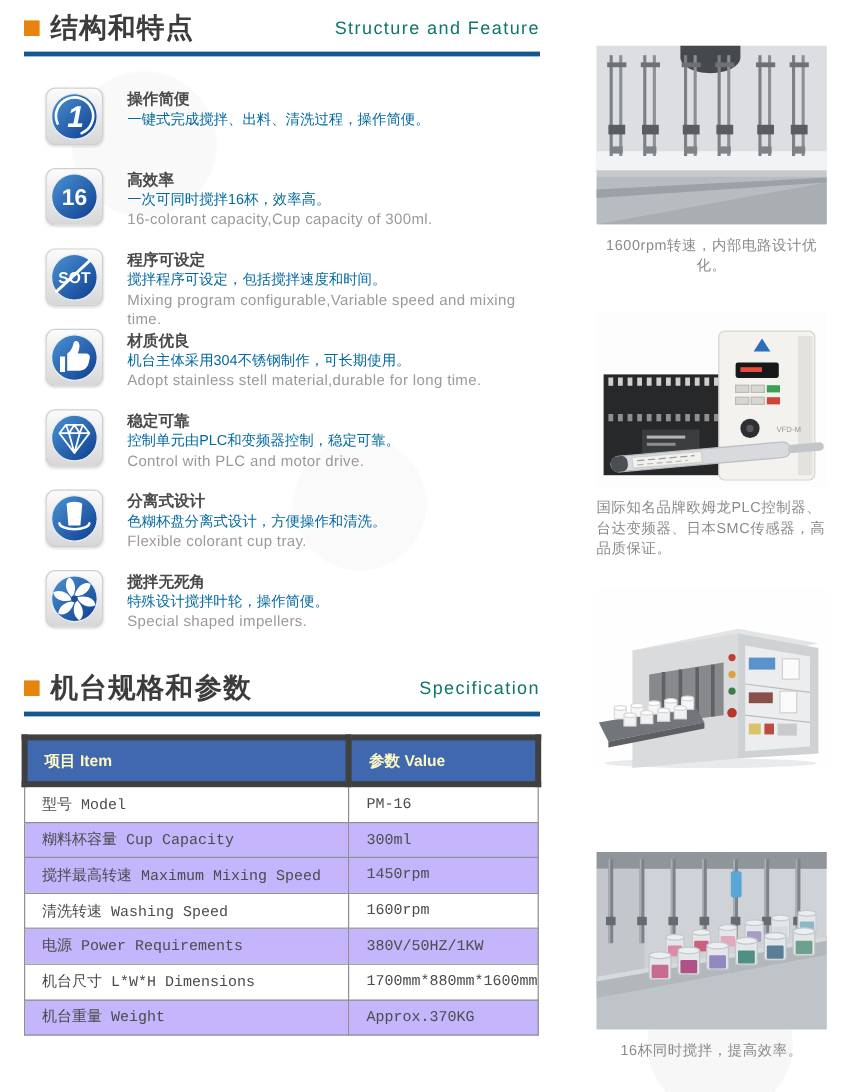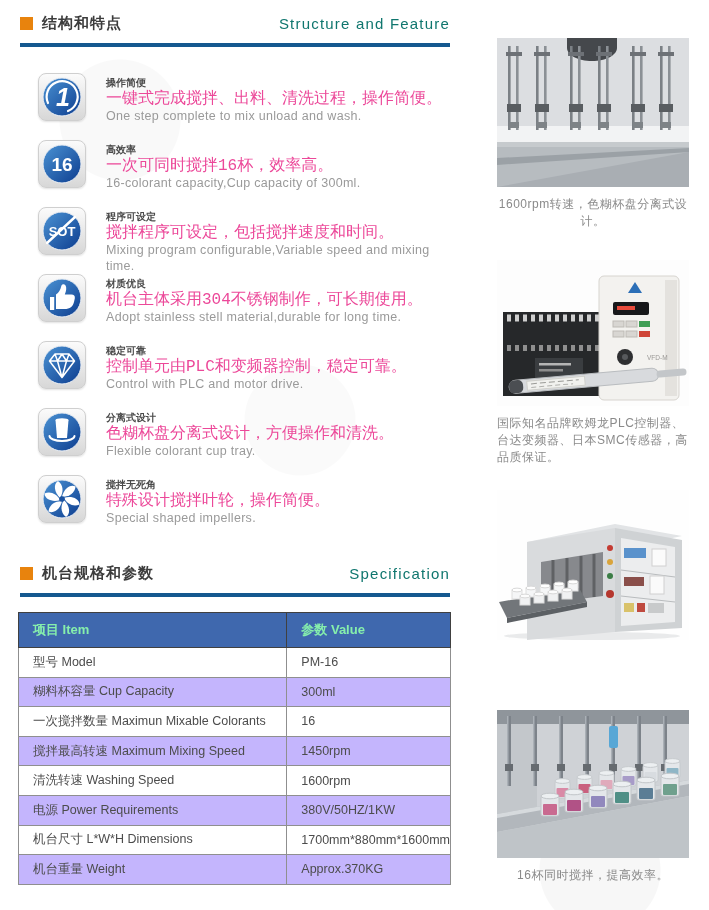--- a/index.html
+++ b/index.html
@@ -9,41 +9,41 @@
   .page::before{content:"";position:absolute;inset:0;
     background:
       radial-gradient(circle 90px at 120px 120px, rgba(0,0,0,.025) 0 60px, transparent 61px),
       radial-gradient(circle 80px at 300px 420px, rgba(0,0,0,.02) 0 55px, transparent 56px),
       radial-gradient(circle 90px at 600px 870px, rgba(0,0,0,.03) 0 60px, transparent 61px);
     pointer-events:none;}
   .leftcol{position:absolute;left:20px;top:10px;width:430px;}
   
   .sec-head{display:flex;align-items:center;height:26px;}
   .sq{width:13px;height:13px;background:#e8830d;margin-right:9px;flex:0 0 auto;}
-  .zh-title{font-size:15px;font-weight:bold;color:#3c3c3c;letter-spacing:1px;}
+  .zh-title{font-size:23px;font-weight:bold;color:#3c3c3c;letter-spacing:1px;}
   .en-title{margin-left:auto;font-size:15px;font-weight:300;color:#0f766e;letter-spacing:1.2px;}
   .sec-line{height:4px;background:#15588f;margin-top:7px;}
   
   .features{margin-top:26px;}
   .feat{display:flex;height:67px;align-items:flex-start;}
   .tile{width:46px;height:46px;margin-left:18px;border-radius:8px;flex:0 0 auto;
         background:linear-gradient(180deg,#fbfbfb,#d7d7d7);
         border:1px solid #cfcfcf;box-shadow:0 1px 2px rgba(0,0,0,.12);
         display:flex;align-items:center;justify-content:center;}
   .ftxt{margin-left:20px;padding-top:1px;}
-  .ftitle{font-size:10px;font-weight:bold;color:#4a4a4a;line-height:17px;}
-  .fzh{font-size:16px;color:#ec4899;line-height:17px;font-family:Liberation Mono, monospace;}
+  .ftitle{font-size:13px;font-weight:bold;color:#4a4a4a;line-height:17px;}
+  .fzh{font-size:12px;color:#0369a1;line-height:17px;}
   .fen{font-size:12.5px;color:#9a9a9a;line-height:16px;letter-spacing:.3px;}
   
   .spec-head{position:absolute;left:20px;top:560px;width:430px;}
   table.spec{position:absolute;left:18px;top:612px;width:433px;border-collapse:collapse;
              font-size:12.5px;color:#4c4c4c;}
-  table.spec th{background:#3f68ae;color:#86efac;font-weight:bold;text-align:left;
-                height:34px;padding:0 0 0 14px;font-size:13px;border:1px solid #404040;margin-top:47px;}
-  table.spec td{height:28.6px;padding:0 0 0 14px;border:1px solid #8f8f8f;background:#ffffff;}
+  table.spec th{background:#3f68ae;color:#fef9c3;font-weight:bold;text-align:left;
+                height:34px;padding:0 0 0 14px;font-size:13px;border:5px solid #404040;margin-top:47px;}
+  table.spec td{height:28.6px;padding:0 0 0 14px;border:1px solid #8f8f8f;background:#ffffff;font-family:Liberation Mono, monospace;}
   table.spec tr.alt td{background:#c4b5fd;}
   table.spec .c0{width:264px;}
   
   .figure{position:absolute;left:497px;width:192px;}
   .figure svg.photo{display:block;width:192px;border:0;}
   .caption{margin-top:9px;font-size:12px;color:#8a8a8a;line-height:17px;text-align:center;letter-spacing:.5px;}
   .caption.left{text-align:left;}
   .icon-svg{display:block;}
 </style>
 </head>
@@ -74,21 +74,20 @@
         <span class="tile">
           <svg class="icon-svg" width="46" height="46" viewBox="-23 -23 46 46">
             <circle r="19" fill="url(#gIco)" stroke="#e9edf3" stroke-width="1"></circle>
             <path d="M -14 6 A 15.5 15.5 0 1 1 6 14" fill="none" stroke="#fff" stroke-width="2.2" stroke-linecap="round"></path>
             <text x="1" y="9" text-anchor="middle" font-size="25" font-weight="bold" font-style="italic" fill="#fff">1</text>
           </svg>
         </span>
         <div class="ftxt">
           <div class="ftitle">操作简便</div>
           <div class="fzh">一键式完成搅拌、出料、清洗过程，操作简便。</div>
-          <div class="fen">One step complete to mix unload and wash.</div>
         </div>
       </div>
 
       <div class="feat">
         <span class="tile">
           <svg class="icon-svg" width="46" height="46" viewBox="-23 -23 46 46">
             <circle r="19" fill="url(#gIco)" stroke="#e9edf3" stroke-width="1"></circle>
             <text x="0" y="7" text-anchor="middle" font-size="19" font-weight="bold" fill="#fff">16</text>
           </svg>
         </span>
@@ -201,24 +200,20 @@
       <th class="c0">项目 Item</th>
       <th>参数 Value</th>
     </tr>
     <tr>
       <td>型号  Model</td>
       <td>PM-16</td>
     </tr>
     <tr class="alt">
       <td>糊料杯容量 Cup Capacity</td>
       <td>300ml</td>
-    </tr>
-    <tr>
-      <td>一次搅拌数量  Maximun Mixable Colorants</td>
-      <td>16</td>
     </tr>
     <tr class="alt">
       <td>搅拌最高转速  Maximum Mixing Speed</td>
       <td>1450rpm</td>
     </tr>
     <tr>
       <td>清洗转速  Washing Speed</td>
       <td>1600rpm</td>
     </tr>
     <tr class="alt">
@@ -284,21 +279,21 @@
           </g>
         <g transform="translate(168,0)">
             <rect x="-5" y="8" width="2.6" height="84" fill="#7b8085"></rect>
             <rect x="3" y="8" width="2.6" height="84" fill="#8b9095"></rect>
             <rect x="-7" y="14" width="16" height="4" fill="#6d7176"></rect>
             <rect x="-6" y="66" width="14" height="8" fill="#595d61"></rect>
             <rect x="-4" y="84" width="10" height="6" fill="#7e8387"></rect>
           </g>
       </g>
     </svg>
-    <div class="caption">1600rpm转速，色糊杯盘分离式设计。</div>
+    <div class="caption">1600rpm转速，内部电路设计优化。</div>
   </div>
 
   <div class="figure" style="top:260px">
     <svg class="photo" viewBox="0 0 192 146">
       <rect width="192" height="146" fill="#fdfdfd"></rect>
       <rect x="6" y="52" width="108" height="84" fill="#26282a"></rect>
       <line x1="10" y1="58" x2="110" y2="58" stroke="#cfcfcf" stroke-width="7" stroke-dasharray="4 4"></line>
       <line x1="10" y1="88" x2="110" y2="88" stroke="#8f8f8f" stroke-width="6" stroke-dasharray="4 4"></line>
       <rect x="38" y="98" width="48" height="20" fill="#3a3d40"></rect>
       <rect x="42" y="103" width="32" height="2.5" fill="#b5b5b5"></rect>

